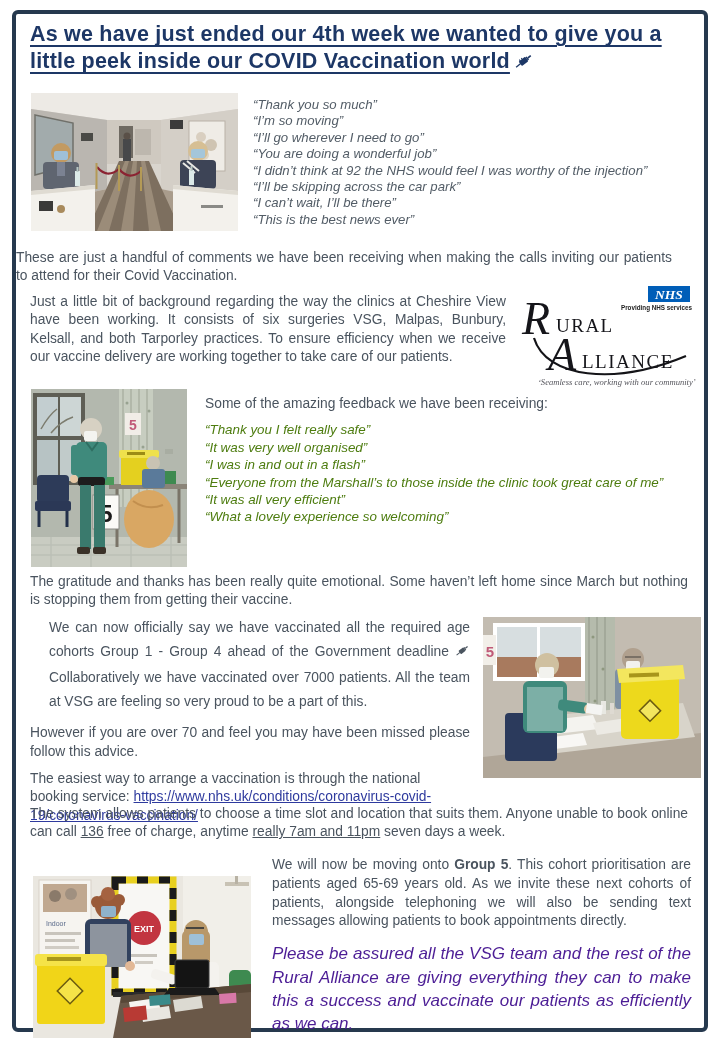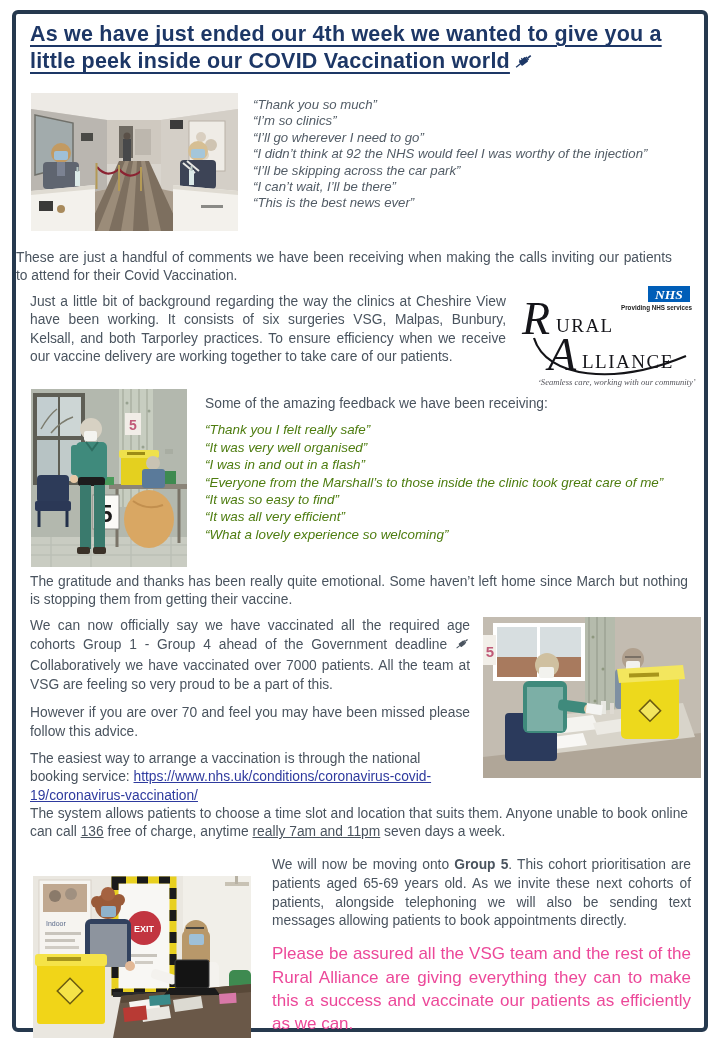--- a/index.html
+++ b/index.html
@@ -22,21 +22,21 @@
   .syr{display:inline-block;vertical-align:-3px;margin-left:4px;}
   
   .body-text{color:#4a545f;font-size:13.8px;line-height:18.4px;}
   .just{text-align:justify;}
   .quotes{color:#525c66;font-size:13.2px;font-style:italic;line-height:16.4px;}
   .quotes2{color:#4d7c0f;font-size:13.4px;font-style:italic;line-height:17.4px;}
   .quotes div, .quotes2 div{white-space:pre-wrap;}
   .link{color:#2e3a9e;text-decoration:underline;overflow-wrap:anywhere;}
   .u{text-decoration:underline;}
   .b{font-weight:bold;margin-top:24px;}
-  .closing{color:#ec4899;font-size:17px;line-height:23.4px;text-align:justify;}
+  .closing{color:#4c1d95;font-size:17px;line-height:23.4px;text-align:justify;font-style:italic;}
   .photo{display:block;}
   
   .logo-wrap{left:520px;top:284px;width:186px;height:104px;}
 </style>
 </head>
 <body>
 
 <div class="frame"></div>
 
 <div class="abs title">
@@ -97,22 +97,23 @@
     <rect x="158" y="77" width="5" height="15" fill="#dcEAE8"></rect>
       <rect x="159.5" y="73" width="2" height="5" fill="#b8c8c4"></rect>
     <rect x="8" y="108" width="14" height="10" fill="#3a3a38"></rect>
       <circle cx="30" cy="116" r="4" fill="#a88a5c"></circle>
     <rect x="170" y="112" width="22" height="3" fill="#8a8a86"></rect>
   </svg>
 </div>
 
 <div class="abs quotes" style="left:253px;top:97px;">
   <div>“Thank you so much”</div>
-  <div>“I’m so clinics”</div>
+  <div>“I’m so moving”</div>
   <div>“I’ll go wherever I need to go”</div>
+  <div>“You are doing a wonderful job”</div>
   <div>“I didn’t think at 92 the NHS would feel I was worthy of the injection”</div>
   <div>“I’ll be skipping across the car park”</div>
   <div>“I can’t wait, I’ll be there”</div>
   <div>“This is the best news ever”</div>
 </div>
 
 <div class="abs body-text just" style="left:16px;top:249px;width:656px;">These are just a handful of comments we have been receiving when making the calls inviting our patients to attend for their Covid Vaccination.</div>
 
 <div class="abs body-text just" style="left:30px;top:293px;width:476px;">Just a little bit of background regarding the way the clinics at Cheshire View have been working. It consists of six surgeries VSG, Malpas, Bunbury, Kelsall, and both Tarporley practices. To ensure efficiency when we receive our vaccine delivery are working together to take care of our patients.</div>
 
@@ -180,30 +181,29 @@
   </svg>
 </div>
 
 <div class="abs" style="left:205px;top:395px;width:465px;">
   <div class="body-text">Some of the amazing feedback we have been receiving:</div>
   <div class="quotes2" style="margin-top:8px;">
     <div>“Thank you I felt really safe”</div>
     <div>“It was very well organised”</div>
     <div>“I was in and out in a flash”</div>
     <div>“Everyone from the Marshall’s to those inside the clinic took great care of me”</div>
-    <div>“It was so easy to find”</div>
     <div>“It was all very efficient”</div>
     <div>“What a lovely experience so welcoming”</div>
   </div>
 </div>
 
 <div class="abs body-text just" style="left:30px;top:573px;width:658px;">The gratitude and thanks has been really quite emotional. Some haven’t left home since March but nothing is stopping them from getting their vaccine.</div>
 
 <div class="abs" style="left:30px;top:616px;width:440px;">
-  <div class="body-text just" style="line-height:19px;"><span>We can now officially say we have vaccinated all the required age cohorts Group 1 - Group 4 ahead of the Government deadline </span><span class="syr" style="vertical-align:-2px;margin-left:0;"><svg width="15" height="15" viewBox="0 0 24 24">
+  <div class="body-text just" style="line-height:24px;margin-left:19px;"><span>We can now officially say we have vaccinated all the required age cohorts Group 1 - Group 4 ahead of the Government deadline </span><span class="syr" style="vertical-align:-2px;margin-left:0;"><svg width="15" height="15" viewBox="0 0 24 24">
           <g transform="rotate(-38 12 12)" fill="#4a545f">
             <rect x="0" y="11.2" width="7" height="1.6"></rect>
             <rect x="6.4" y="8.6" width="9.6" height="6.8" rx="1"></rect>
             <rect x="16" y="9.6" width="1.8" height="4.8"></rect>
             <rect x="17.8" y="11" width="4.5" height="2"></rect>
           </g>
         </svg></span><span> Collaboratively we have vaccinated over 7000 patients. All the team at VSG are feeling so very proud to be a part of this.</span></div>
   <div class="body-text just" style="margin-top:9px;line-height:19px;">However if you are over 70 and feel you may have been missed please follow this advice.</div>
   <div class="body-text" style="margin-top:9px;width:408px;"><span>The easiest way to arrange a vaccination is through the national booking service: </span><a class="link" href="#">https://www.nhs.uk/conditions/coronavirus-covid-19/coronavirus-vaccination/</a></div>
 </div>

